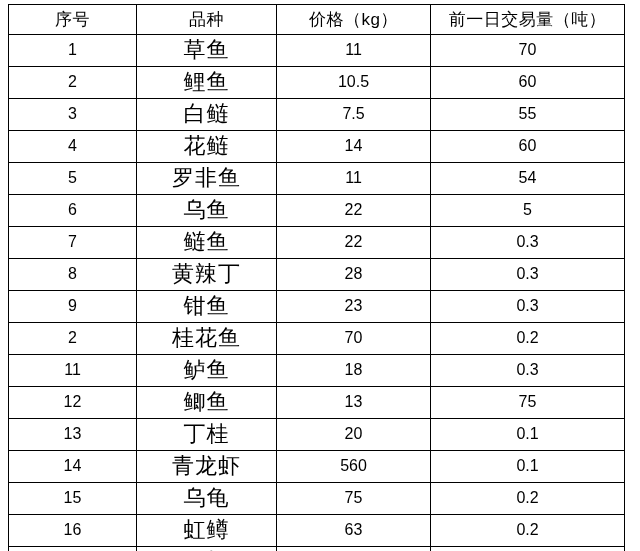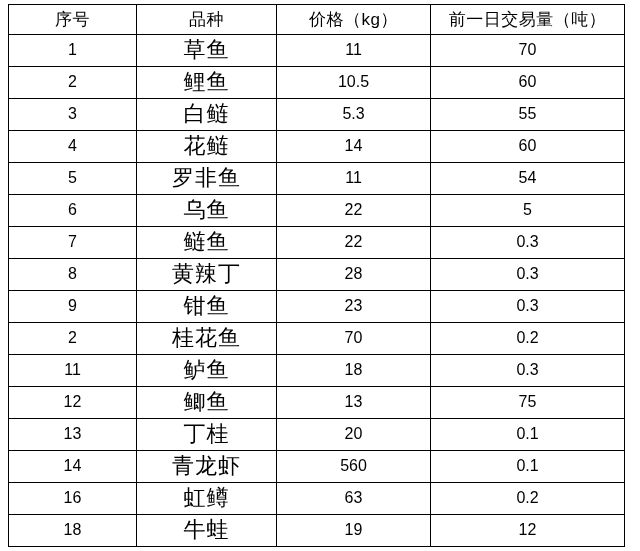--- a/index.html
+++ b/index.html
@@ -87,21 +87,21 @@
         </tr>
         <tr>
           <td class="idx">2</td>
           <td class="name">鲤鱼</td>
           <td class="price">10.5</td>
           <td class="vol">60</td>
         </tr>
         <tr>
           <td class="idx">3</td>
           <td class="name">白鲢</td>
-          <td class="price">5.3</td>
+          <td class="price">7.5</td>
           <td class="vol">55</td>
         </tr>
         <tr>
           <td class="idx">4</td>
           <td class="name">花鲢</td>
           <td class="price">14</td>
           <td class="vol">60</td>
         </tr>
         <tr>
           <td class="idx">5</td>
@@ -157,20 +157,26 @@
           <td class="price">20</td>
           <td class="vol">0.1</td>
         </tr>
         <tr>
           <td class="idx">14</td>
           <td class="name">青龙虾</td>
           <td class="price">560</td>
           <td class="vol">0.1</td>
         </tr>
         <tr>
+          <td class="idx">15</td>
+          <td class="name">乌龟</td>
+          <td class="price">75</td>
+          <td class="vol">0.2</td>
+        </tr>
+        <tr>
           <td class="idx">16</td>
           <td class="name">虹鳟</td>
           <td class="price">63</td>
           <td class="vol">0.2</td>
         </tr>
         <tr>
           <td class="idx">18</td>
           <td class="name">牛蛙</td>
           <td class="price">19</td>
           <td class="vol">12</td>

